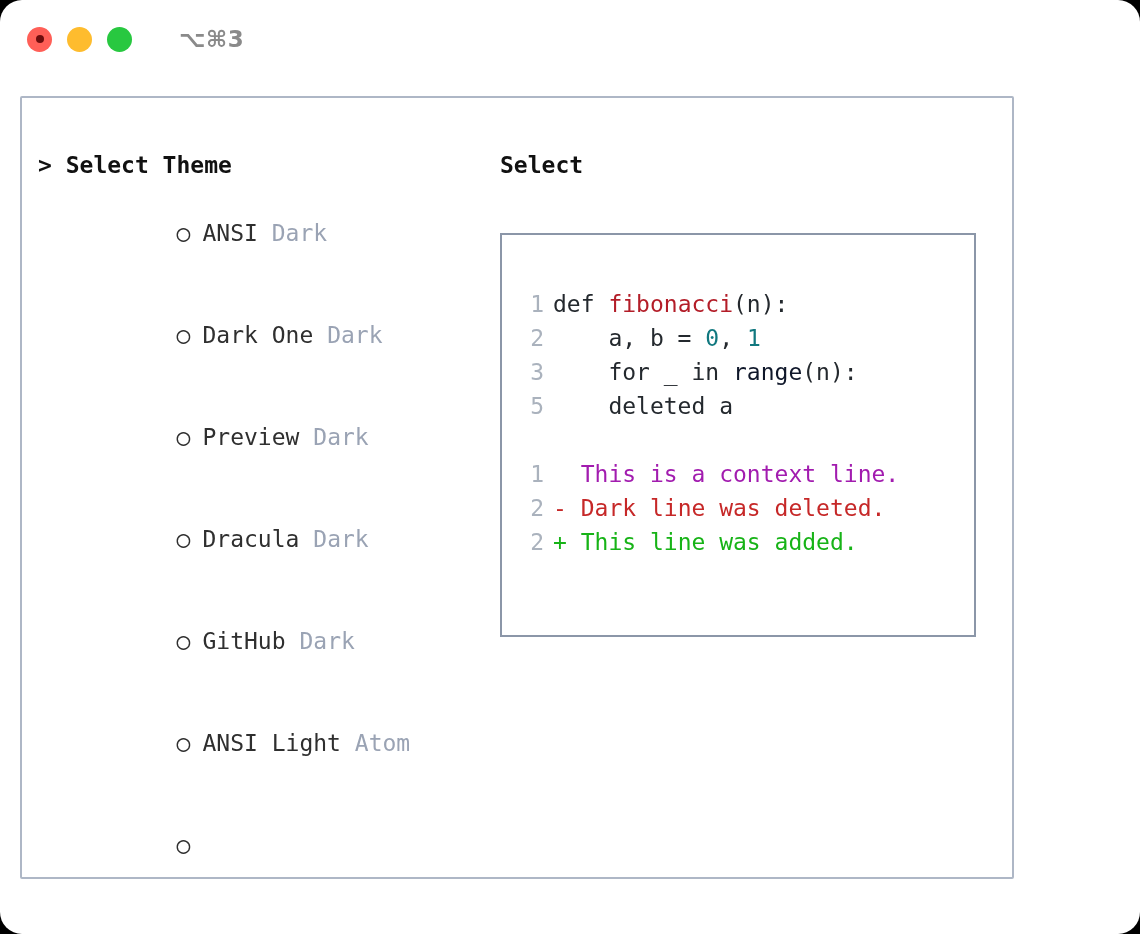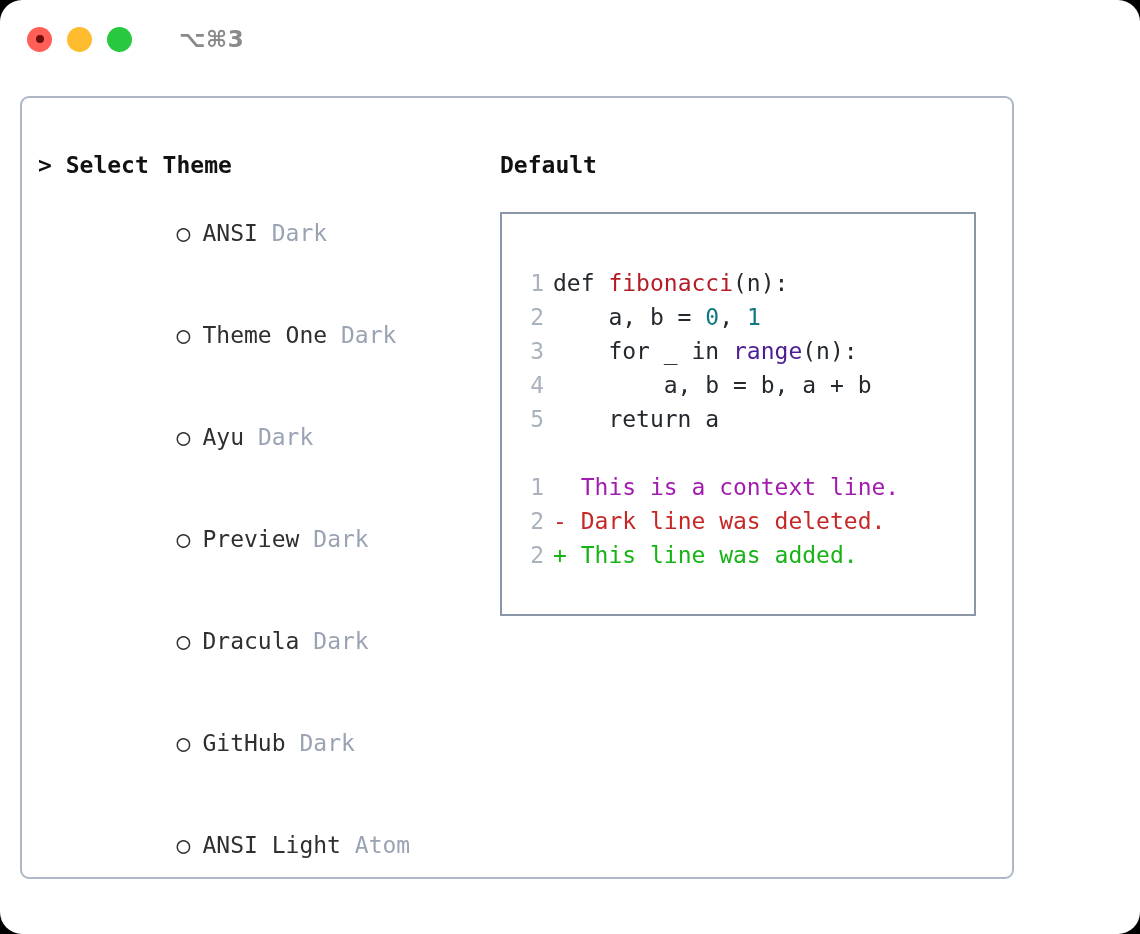--- a/index.html
+++ b/index.html
@@ -71,21 +71,21 @@
   }
 
   
   .panel {
     position: absolute;
     left: 20px;
     top: 96px;
     width: 994px;
     height: 783px;
     border: 2px solid #aeb7c6;
-    border-radius: 9px;
+    border-radius: 2px;
     box-sizing: border-box;
     background: #ffffff;
   }
 
   
   .left-col {
     position: absolute;
     left: 16px;
     top: 50px;
     width: 440px;
@@ -118,21 +118,21 @@
     top: 50px;
     width: 490px;
   }
   .preview-title {
     font-size: 23px;
     font-weight: bold;
     color: #111111;
     line-height: 34px;
   }
   .preview-box {
-    margin-top: 30px;
+    margin-top: 51px;
     width: 476px;
     height: 404px;
     border: 2px solid #8b96a8;
     box-sizing: border-box;
     background: #ffffff;
     padding-top: 52px;
     padding-left: 18px;
   }
   .code-line {
     font-size: 23px;
@@ -142,21 +142,21 @@
   }
   .ln {
     display: inline-block;
     width: 24px;
     text-align: right;
     color: #aab2bd;
     margin-right: 9px;
   }
   .fn   { color: #b31d28; }
   .num  { color: #11787f; }
-  .bi   { color: #4c1d95; }
+  .bi   { color: #0f172a; }
   .gap  { height: 34px; }
   .ctx  { color: #a21caf; }
   .del  { color: #c62828; }
   .add  { color: #17b317; }
 </style>
 </head>
 <body>
 
 <div class="window">
 
@@ -173,24 +173,21 @@
 
     <div class="left-col">
 
       <div class="heading">&gt; Select Theme</div>
 
       <div>
         <div class="row">
           <span class="bullet">○</span><span class="label">ANSI</span><span> </span><span class="tag">Dark</span>
         </div>
         <div class="row">
-          <span class="bullet">○</span><span class="label">Theme One</span><span> </span><span class="tag">Dark</span>
-        </div>
-        <div class="row">
-          <span class="bullet">○</span><span class="label">Ayu</span><span> </span><span class="tag">Dark</span>
+          <span class="bullet">○</span><span class="label">Dark One</span><span> </span><span class="tag">Dark</span>
         </div>
         <div class="row">
           <span class="bullet">○</span><span class="label">Preview</span><span> </span><span class="tag">Dark</span>
         </div>
         <div class="row">
           <span class="bullet">○</span><span class="label">Dracula</span><span> </span><span class="tag">Dark</span>
         </div>
         <div class="row">
           <span class="bullet">○</span><span class="label">GitHub</span><span> </span><span class="tag">Dark</span>
         </div>
@@ -199,33 +196,32 @@
         </div>
         <div class="row">
           <span class="bullet">○</span>
         </div>
 
       </div>
 
     </div>
 
     <div class="right-col">
-      <div class="preview-title">Default</div>
+      <div class="preview-title">Select</div>
 
       <div class="preview-box">
 
         <div class="code-line"><span class="ln">1</span><span>def </span><span class="fn">fibonacci</span><span>(n):</span></div>
 
         <div class="code-line"><span class="ln">2</span><span>    a, b = </span><span class="num">0</span><span>, </span><span class="num">1</span></div>
 
         <div class="code-line"><span class="ln">3</span><span>    for _ in </span><span class="bi">range</span><span>(n):</span></div>
 
-        <div class="code-line"><span class="ln">4</span><span>        a, b = b, a + b</span></div>
-
-        <div class="code-line"><span class="ln">5</span><span>    return a</span></div>
+
+        <div class="code-line"><span class="ln">5</span><span>    deleted a</span></div>
 
         <div class="gap"></div>
 
         <div class="code-line"><span class="ln">1</span><span class="ctx">  </span><span class="ctx">This is a context line.</span></div>
 
         <div class="code-line"><span class="ln">2</span><span class="del">- </span><span class="del">Dark line was deleted.</span></div>
 
         <div class="code-line"><span class="ln">2</span><span class="add">+ </span><span class="add">This line was added.</span></div>
 
       </div>

